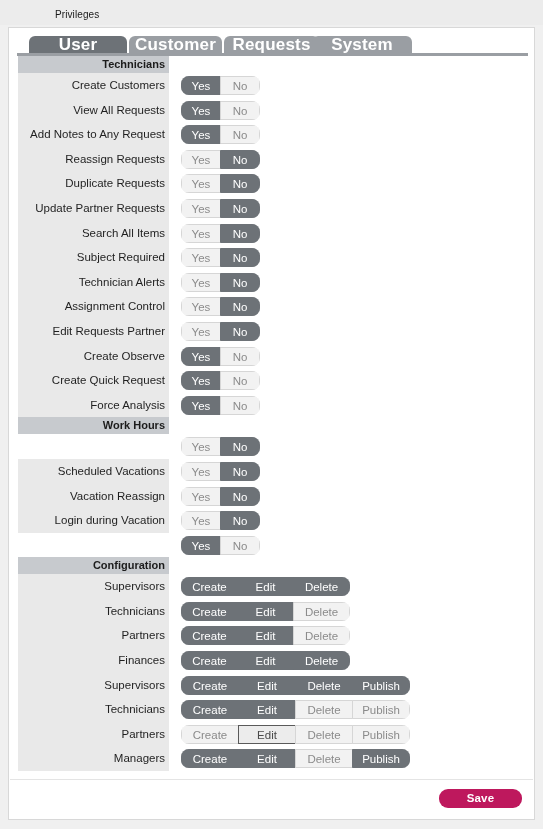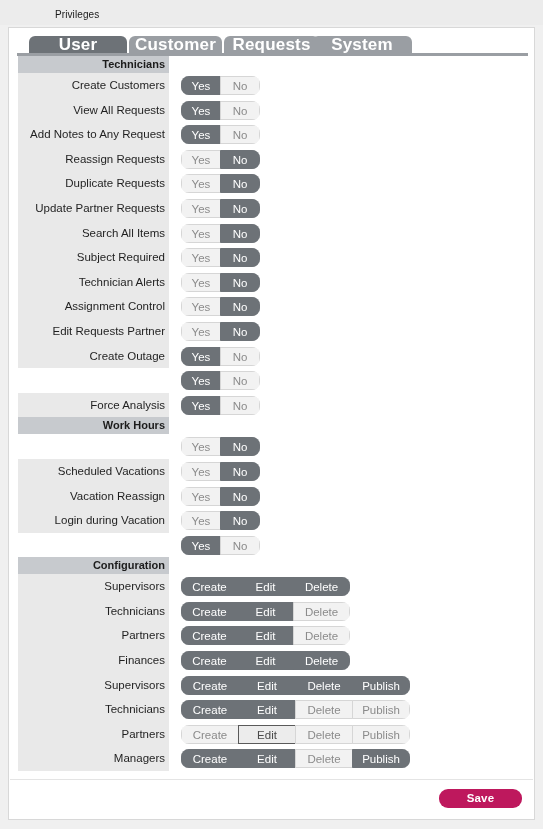--- a/index.html
+++ b/index.html
@@ -287,27 +287,28 @@
           </div>
         </div>
         <div class="row">
           <div class="row-label">Edit Requests Partner</div>
           <div class="seg yesno">
             <div class="seg-btn off">Yes</div>
             <div class="seg-btn on">No</div>
           </div>
         </div>
         <div class="row">
-          <div class="row-label">Create Outage</div>
-          <div class="seg yesno">
-            <div class="seg-btn on">Yes</div>
-            <div class="seg-btn off">No</div>
-          </div>
-        </div>
-        <div class="row">
+          <div class="row-label">Create Observe</div>
+          <div class="seg yesno">
+            <div class="seg-btn on">Yes</div>
+            <div class="seg-btn off">No</div>
+          </div>
+        </div>
+        <div class="row">
+          <div class="row-label">Create Quick Request</div>
           <div class="seg yesno">
             <div class="seg-btn on">Yes</div>
             <div class="seg-btn off">No</div>
           </div>
         </div>
         <div class="row">
           <div class="row-label">Force Analysis</div>
           <div class="seg yesno">
             <div class="seg-btn on">Yes</div>
             <div class="seg-btn off">No</div>

